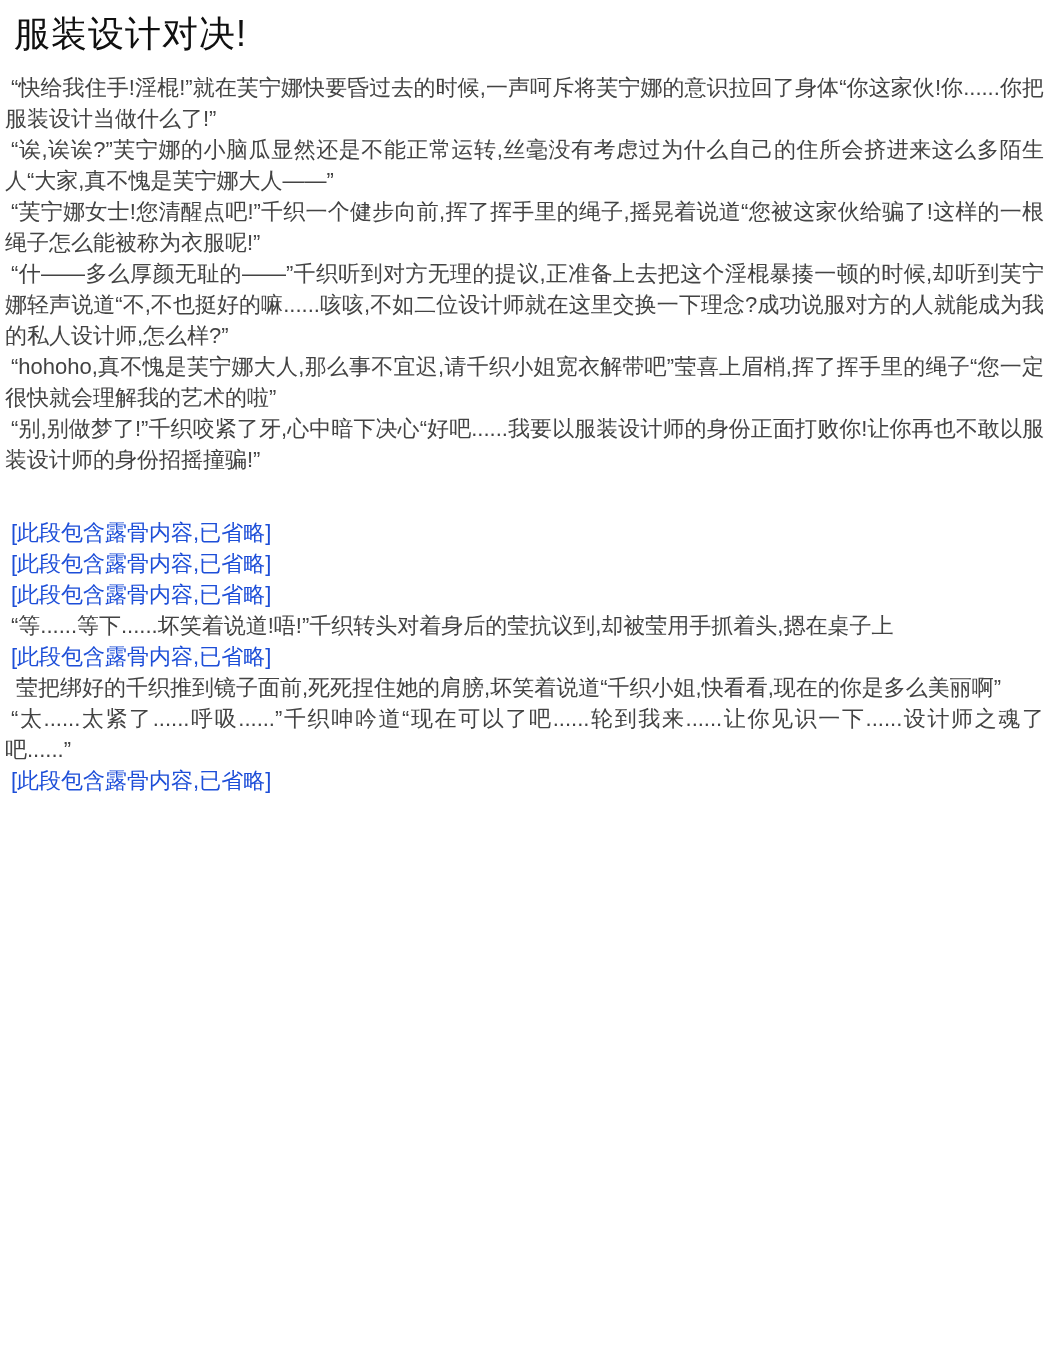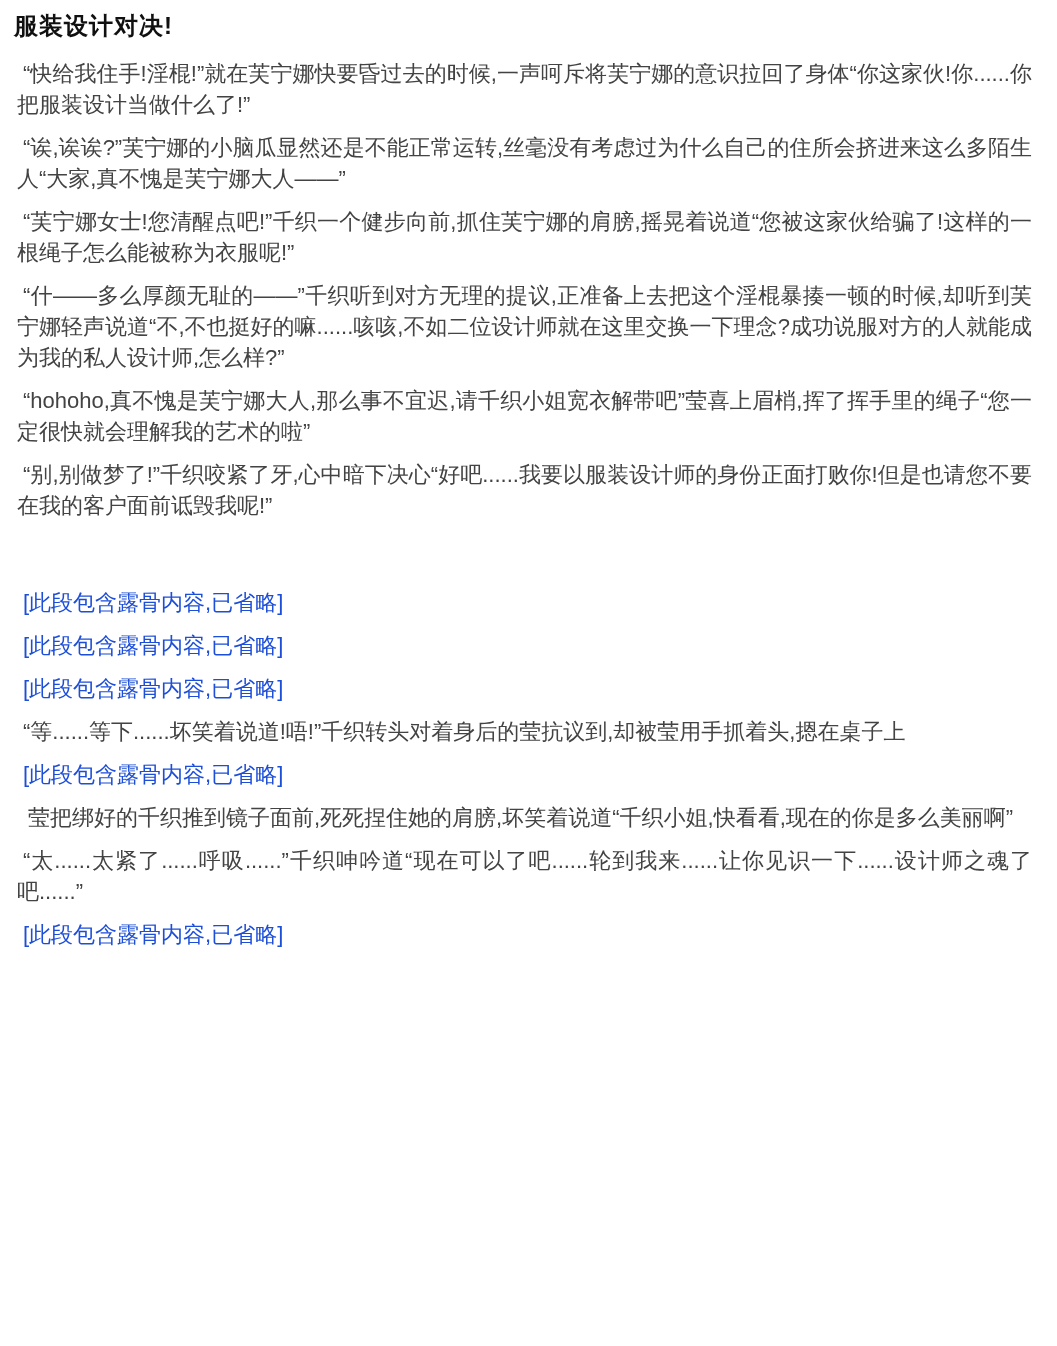--- a/index.html
+++ b/index.html
@@ -10,55 +10,55 @@
   body {
     width: 1057px;
     min-height: 1346px;
     font-family: "Liberation Sans", sans-serif;
     overflow-x: hidden;
   }
   .doc {
     padding: 8px 13px 26px 5px;
   }
   .title {
-    font-size: 24px;
+    font-size: 36px;
     line-height: 1.2;
-    font-weight: 700;
+    font-weight: 400;
     color: #101010;
     margin: 4px 0 17px 9px;
     letter-spacing: 1px;
   }
   .para {
     font-size: 22px;
     line-height: 31px;
     color: #434343;
     text-align: justify;
     word-break: break-all;
-    margin: 12px;
+    margin: 0;
   }
   .para.quote { text-indent: 6px; }
   .para.narr  { text-indent: 11px; }
   .para.spacer { height: 42px; }
   .para.redacted {
     color: #1d4ed8;
     text-indent: 6px;
   }
 </style>
 </head>
 <body>
 
 <div class="doc">
   <h1 class="title">服装设计对决!</h1>
   <div id="paragraphs">
       <p class="para quote">“快给我住手!淫棍!”就在芙宁娜快要昏过去的时候,一声呵斥将芙宁娜的意识拉回了身体“你这家伙!你......你把服装设计当做什么了!”</p>
       <p class="para quote">“诶,诶诶?”芙宁娜的小脑瓜显然还是不能正常运转,丝毫没有考虑过为什么自己的住所会挤进来这么多陌生人“大家,真不愧是芙宁娜大人——”</p>
-      <p class="para quote">“芙宁娜女士!您清醒点吧!”千织一个健步向前,抓住芙宁娜的肩膀,摇晃着说道“您被这家伙给骗了!这样的一根绳子怎么能被称为衣服呢!”</p>
+      <p class="para quote">“芙宁娜女士!您清醒点吧!”千织一个健步向前,挥了挥手里的绳子,摇晃着说道“您被这家伙给骗了!这样的一根绳子怎么能被称为衣服呢!”</p>
       <p class="para quote">“什——多么厚颜无耻的——”千织听到对方无理的提议,正准备上去把这个淫棍暴揍一顿的时候,却听到芙宁娜轻声说道“不,不也挺好的嘛......咳咳,不如二位设计师就在这里交换一下理念?成功说服对方的人就能成为我的私人设计师,怎么样?”</p>
       <p class="para quote">“hohoho,真不愧是芙宁娜大人,那么事不宜迟,请千织小姐宽衣解带吧”莹喜上眉梢,挥了挥手里的绳子“您一定很快就会理解我的艺术的啦”</p>
-      <p class="para quote">“别,别做梦了!”千织咬紧了牙,心中暗下决心“好吧......我要以服装设计师的身份正面打败你!但是也请您不要在我的客户面前诋毁我呢!”</p>
+      <p class="para quote">“别,别做梦了!”千织咬紧了牙,心中暗下决心“好吧......我要以服装设计师的身份正面打败你!让你再也不敢以服装设计师的身份招摇撞骗!”</p>
       <p class="para spacer"></p>
       <p class="para redacted">[此段包含露骨内容,已省略]</p>
       <p class="para redacted">[此段包含露骨内容,已省略]</p>
       <p class="para redacted">[此段包含露骨内容,已省略]</p>
       <p class="para quote">“等......等下......坏笑着说道!唔!”千织转头对着身后的莹抗议到,却被莹用手抓着头,摁在桌子上</p>
       <p class="para redacted">[此段包含露骨内容,已省略]</p>
       <p class="para narr">莹把绑好的千织推到镜子面前,死死捏住她的肩膀,坏笑着说道“千织小姐,快看看,现在的你是多么美丽啊”</p>
       <p class="para quote">“太......太紧了......呼吸......”千织呻吟道“现在可以了吧......轮到我来......让你见识一下......设计师之魂了吧......”</p>
       <p class="para redacted">[此段包含露骨内容,已省略]</p>
     </div>

